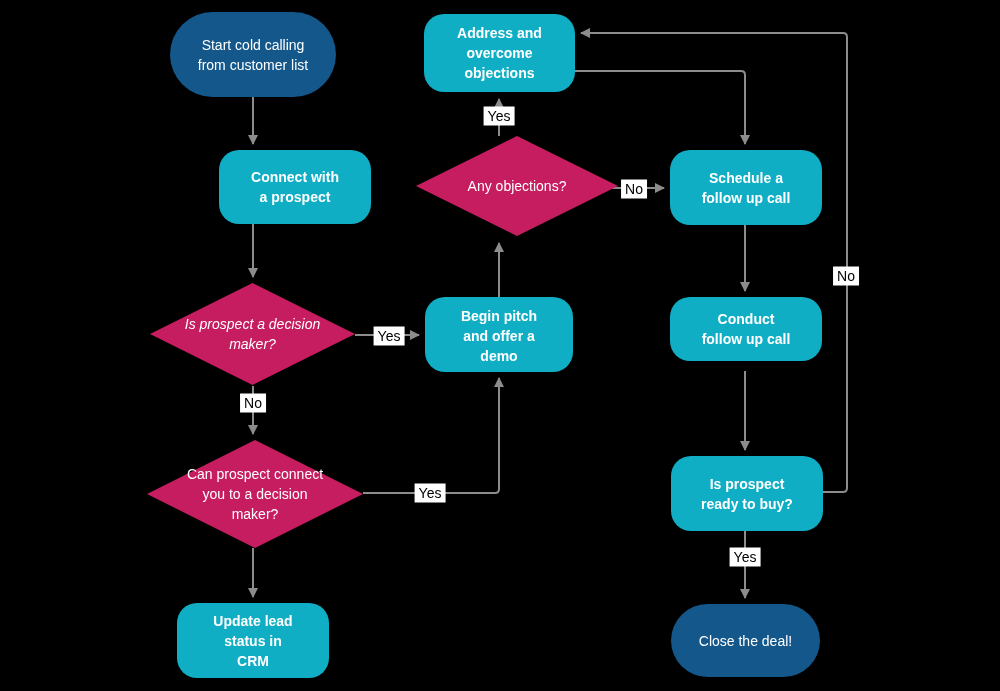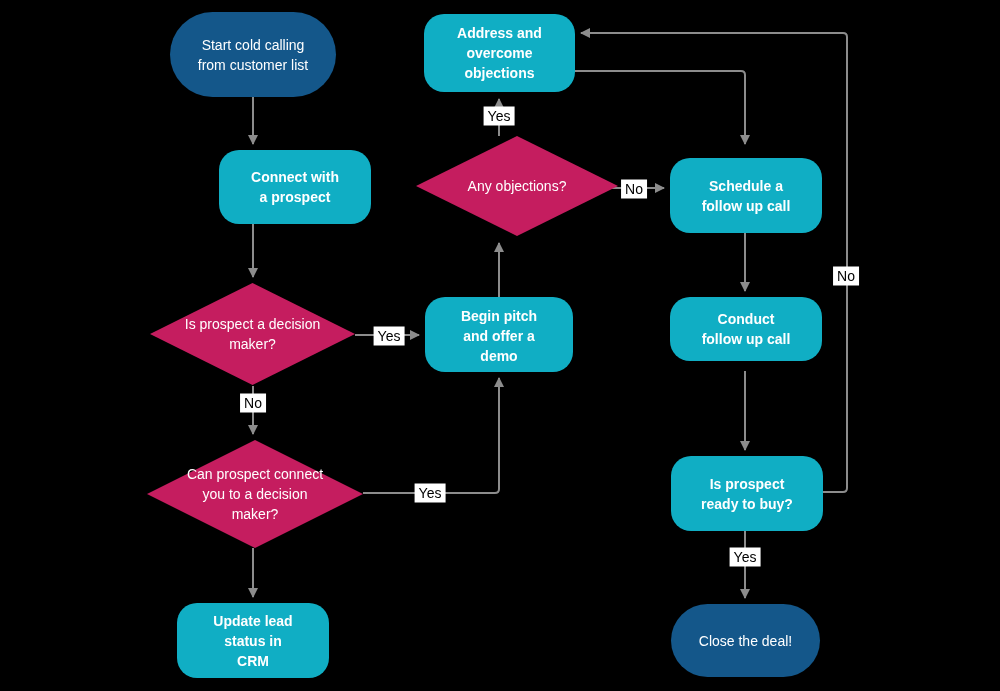--- a/index.html
+++ b/index.html
@@ -100,21 +100,21 @@
   </svg>
 
   <div class="node terminator" style="left:170px; top:12px; width:166px; height:85px; border-radius:43px;">
     <span>Start cold calling from customer list</span>
   </div>
 
   <div class="node process" style="left:177px; top:150px; width:152px; height:74px;margin-left:42px;">
     <span>Connect with a prospect</span>
   </div>
 
-  <div class="node decision" style="left:150px; top:283px; width:205px; height:102px;">
+  <div class="node decision" style="left:150px; top:283px; width:205px; height:102px;font-style:italic;">
     <div class="diamond-bg"></div>
     <span class="diamond-text">Is prospect a decision maker?</span>
   </div>
 
   <div class="node decision" style="left:147px; top:440px; width:216px; height:108px;justify-content:center;">
     <div class="diamond-bg"></div>
     <span class="diamond-text">Can prospect connect you to a decision maker?</span>
   </div>
 
   <div class="node process" style="left:177px; top:603px; width:152px; height:75px;align-items:center;">
@@ -127,21 +127,21 @@
 
   <div class="node decision" style="left:416px; top:136px; width:202px; height:100px;">
     <div class="diamond-bg"></div>
     <span class="diamond-text">Any objections?</span>
   </div>
 
   <div class="node process" style="left:424px; top:14px; width:151px; height:78px;">
     <span>Address and overcome objections</span>
   </div>
 
-  <div class="node process" style="left:670px; top:150px; width:152px; height:75px;margin-top:8px;">
+  <div class="node process" style="left:670px; top:150px; width:152px; height:75px;">
     <span>Schedule a follow up call</span>
   </div>
 
   <div class="node process" style="left:670px; top:297px; width:152px; height:64px;">
     <span>Conduct follow up call</span>
   </div>
 
   <div class="node process" style="left:671px; top:456px; width:152px; height:75px;">
     <span>Is prospect ready to buy?</span>
   </div>

